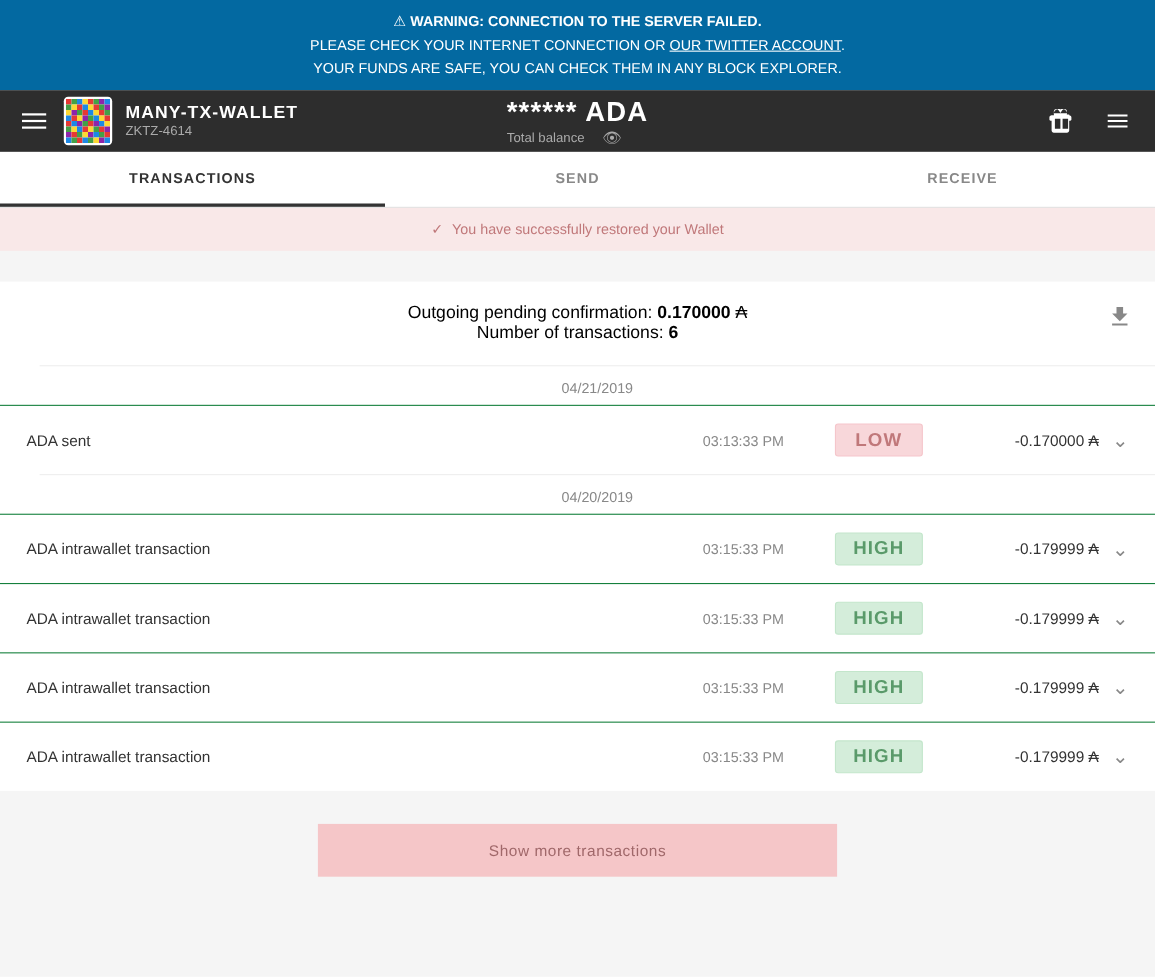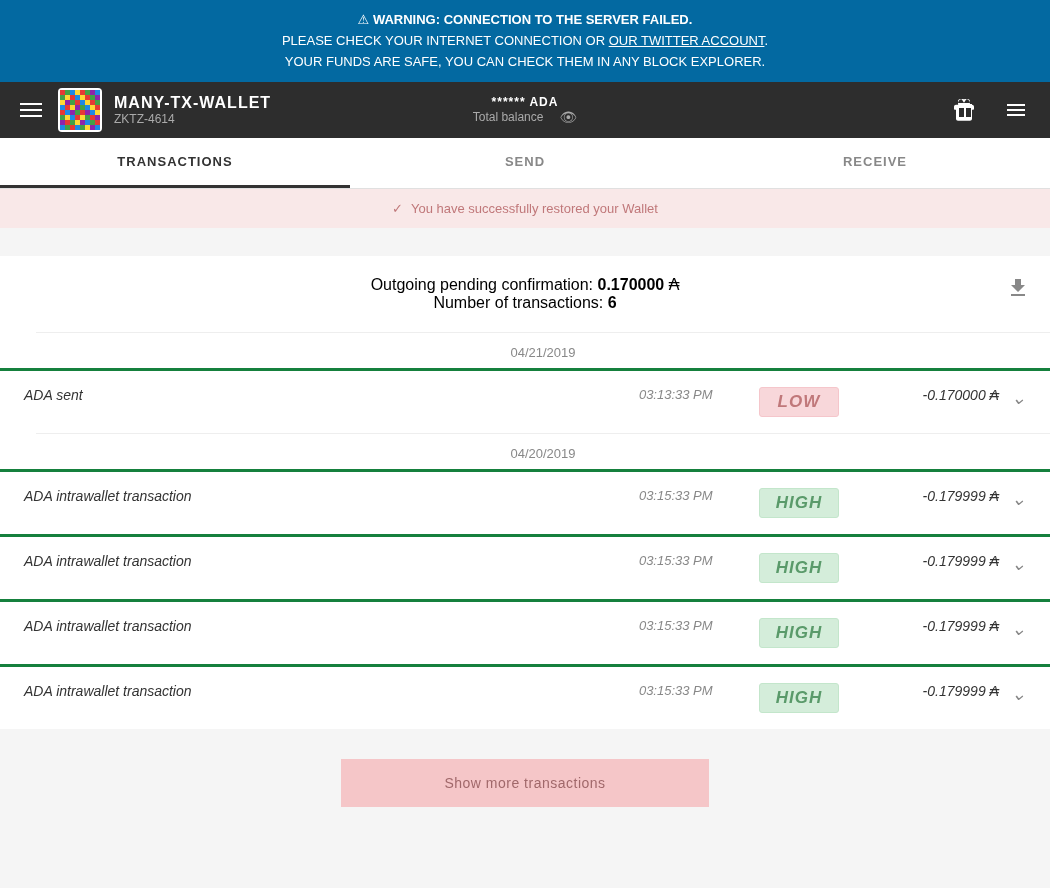--- a/index.html
+++ b/index.html
@@ -62,21 +62,21 @@
     .wallet-info { color: white; }
     .wallet-name { font-size: 16px; font-weight: bold; letter-spacing: 1px; }
     .wallet-id { font-size: 12px; color: #aaa; }
 
     .header-center {
       position: absolute;
       left: 50%;
       transform: translateX(-50%);
       text-align: center;
     }
-    .balance-amount { color: white; font-size: 12px; font-weight: bold; letter-spacing: 1px; }
+    .balance-amount { color: white; font-size: 25px; font-weight: bold; letter-spacing: 1px; }
     .balance-label { color: #aaa; font-size: 12px; display: flex; align-items: center; gap: 16px; justify-content: flex-start; }
     .eye-icon { color: #aaa; font-size: 14px; }
 
     .header-right {
       display: flex;
       align-items: center;
       gap: 16px;
       margin-left: auto;
     }
     .header-icon-btn {
@@ -156,25 +156,24 @@
       color: #888;
       font-size: 13px;
       padding: 12px 0 8px;
       border-top: 1px solid #eee;
       margin-left: 36px;
     }
 
     
     .transaction-row {
       display: flex;
-      align-items: flex-start;
+      align-items: center;
       padding: 16px 24px;
-      border-top: 3px solid #15803d;
+      border-top: 1px solid #15803d;
       background: white;
-      font-style: italic;
     }
     .tx-type { flex: 1; font-size: 14px; color: #333; font-weight: 500; }
     .tx-time { color: #888; font-size: 13px; width: 120px; }
     .tx-badge {
       width: 80px;
       text-align: center;
       padding: 4px 10px;
       border-radius: 3px;
       font-size: 17px;
       font-weight: bold;
@@ -197,21 +196,21 @@
       padding: 30px 20px;
       background: #f5f5f5;
     }
     .show-more-btn {
       background: #f5c6c8;
       color: #a0686a;
       border: none;
       padding: 16px 31px;
       font-size: 14px;
       cursor: pointer;
-      width: 368px;
+      width: 472px;
       letter-spacing: 0.5px;
     }
   </style>
 </head>
 <body>
 
 <div class="warning-banner">
   <div>
     <span>⚠</span>
     <strong>WARNING: CONNECTION TO THE SERVER FAILED.</strong>

